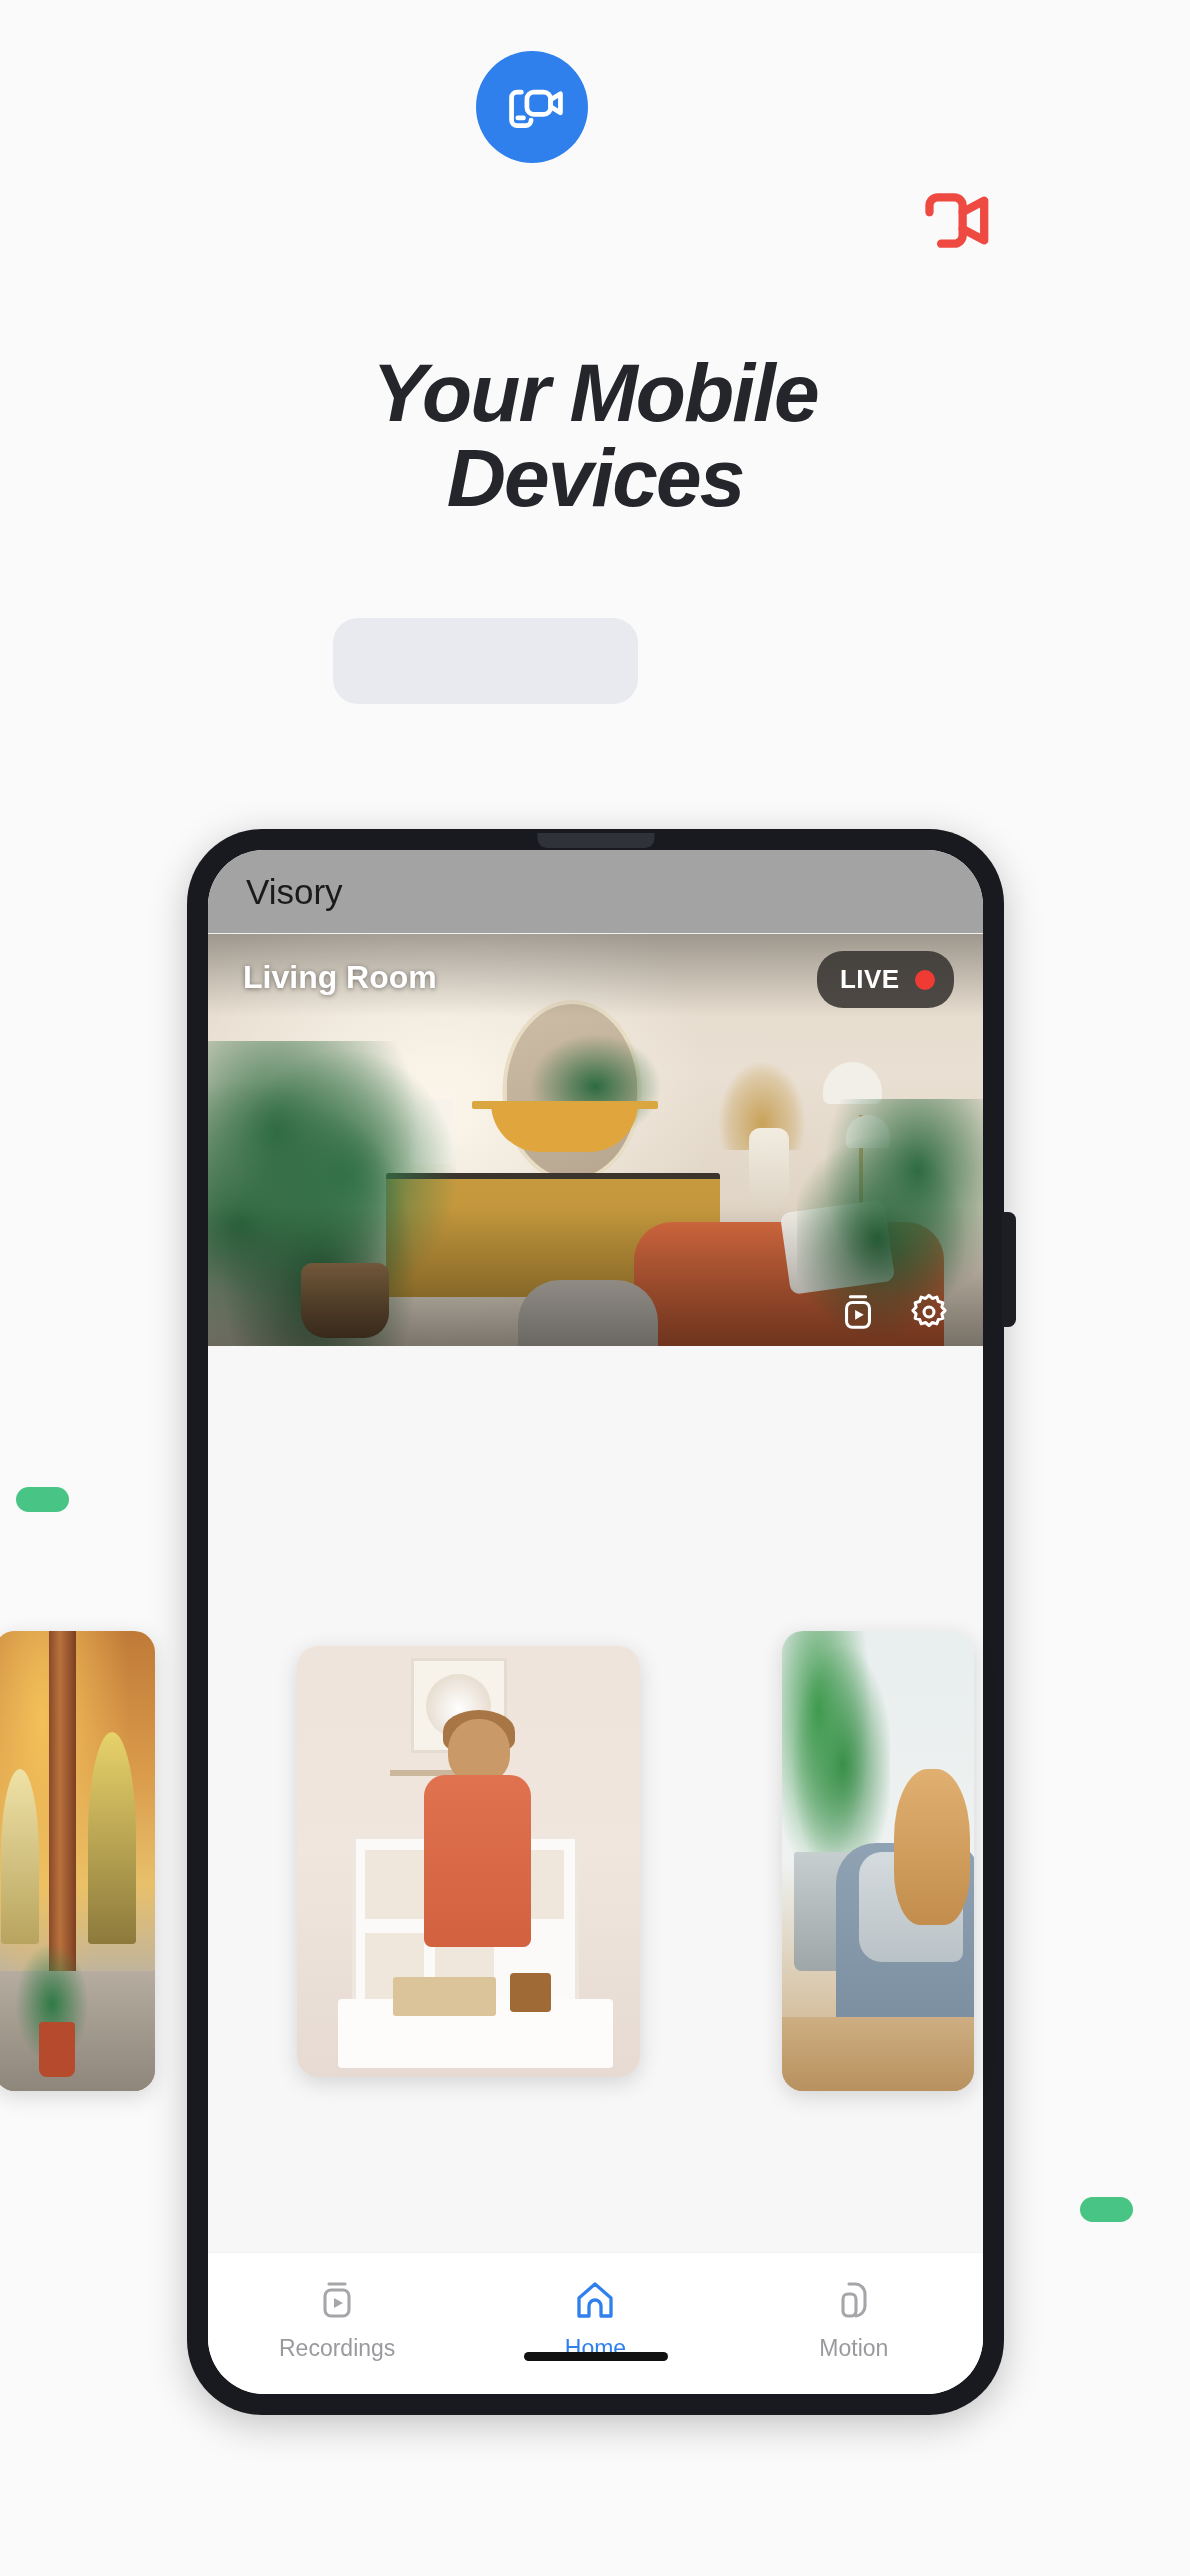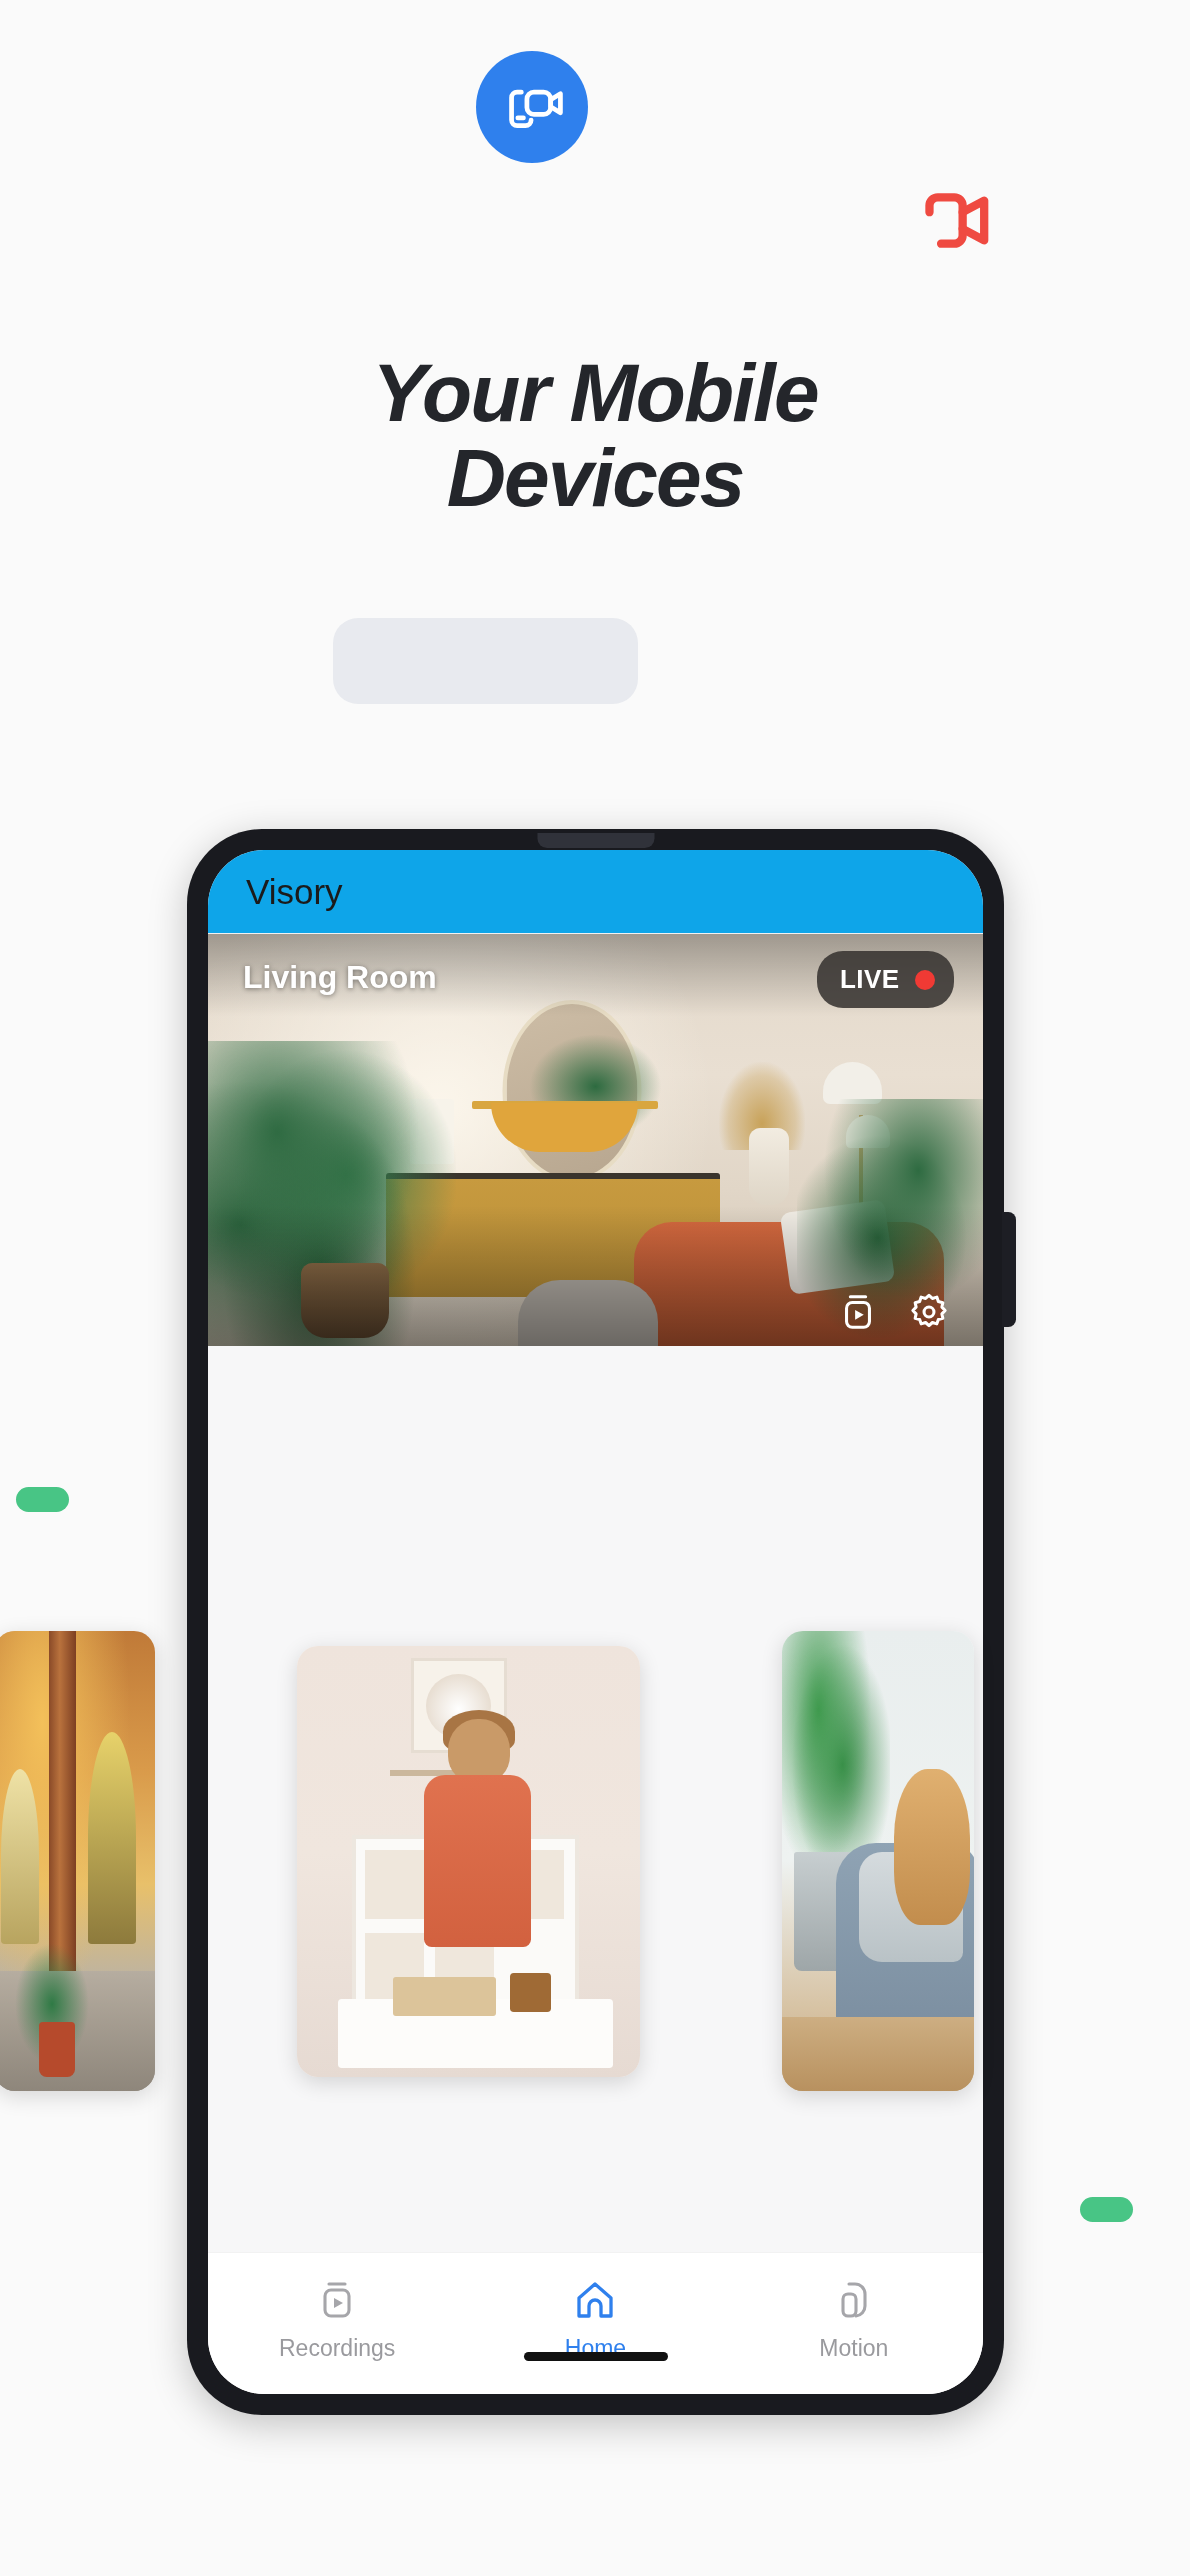--- a/index.html
+++ b/index.html
@@ -82,21 +82,21 @@
     height:63px; background:#ececec;
     display:flex; align-items:center; justify-content:space-between;
     padding:0 35px 0 38px; flex:none;
   }
   .sb-time{ font-size:27px; color:#3b3b3b; font-weight:normal; }
   .sb-icons{ display:flex; align-items:center; gap:12.5px; }
   .sb-icons svg{ display:block; }
 
   
   .appbar{
-    height:84px; background:#0ea5e9; flex:none;
+    height:84px; background:#a3a3a3; flex:none;
     display:flex; align-items:center; padding:0 38px;
     border-bottom:1px solid #f1f1f1;
   }
   .app-title{ font-size:35px; font-weight:normal; color:#1b1b1b; }
 
   
   .liveview{
     position:relative; flex:none; height:412px; overflow:hidden;
     background:#d8cec3;
   }

